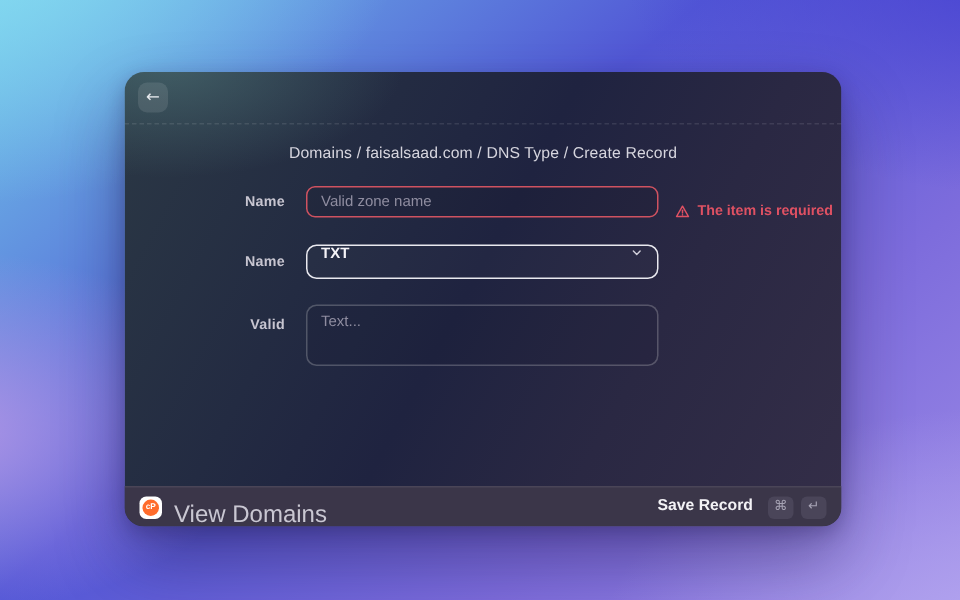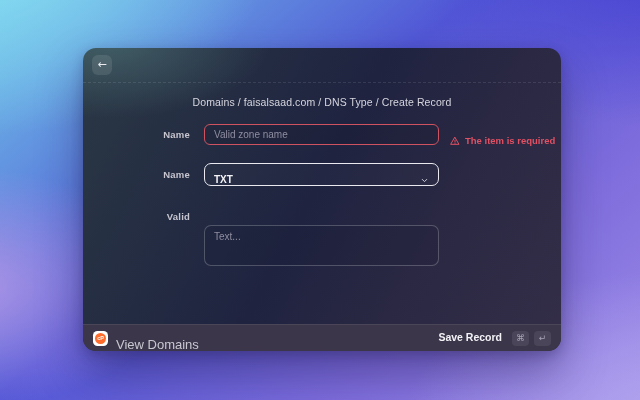--- a/index.html
+++ b/index.html
@@ -34,40 +34,40 @@
   .row .lbl{flex:0 0 107px;text-align:right;margin-right:14px;color:#c7c5d0;font-size:9.5px;font-weight:600;letter-spacing:0.2px;}
   .control{width:235px;box-sizing:border-box;font-family:"Liberation Sans", sans-serif;}
   input.control{
     height:21px;background:rgba(8,8,22,0.08);
     border:1px solid rgba(255,255,255,0.28);border-radius:6px;
     padding:0 9px;color:#f1f0f5;font-size:10px;font-weight:600;outline:none;
   }
   input.control::placeholder, textarea.control::placeholder{color:#8f8da0;font-weight:400;opacity:1;}
   input.error-border{border:1.2px solid #cf5260;background:rgba(20,8,20,0.10);}
   .select{
-    height:23px;display:flex;align-items:flex-end;justify-content:space-between;
+    height:23px;display:flex;align-items:flex-start;justify-content:space-between;
     padding:0 9px;border:1.4px solid #e9e9ef;border-radius:7px;cursor:pointer;
     color:#f4f3f7;font-size:10px;font-weight:700;background:rgba(255,255,255,0.02);
   }
   textarea.control{
     height:41px;background:rgba(8,8,22,0.05);
     border:1px solid rgba(255,255,255,0.22);border-radius:7px;
-    padding:5px 9px;color:#f1f0f5;font-size:10px;resize:none;outline:none;margin-top:22px;
+    padding:5px 9px;color:#f1f0f5;font-size:10px;resize:none;outline:none;
   }
   .row-record{align-items:flex-start;}
   .row-record .lbl{margin-top:8px;}
   .error-msg{display:flex;align-items:center;gap:5px;margin-left:11px;color:#df5163;font-size:9.5px;font-weight:700;margin-top:12px;}
   .footer{
     position:absolute;bottom:0;left:0;right:0;height:27px;
     background:#3b3649;border-top:1px solid rgba(255,255,255,0.08);
     display:flex;align-items:center;padding:0 10px;box-sizing:border-box;
   }
   .logo{width:15px;height:15px;background:#ffffff;border-radius:4.5px;display:flex;align-items:center;justify-content:center;margin-right:8px;}
   .logo-inner{width:11px;height:11px;border-radius:50%;background:#ff6c2c;color:#fff;font-size:5.5px;font-weight:700;display:flex;align-items:center;justify-content:center;letter-spacing:0;}
-  .view-domains{color:#c9c7d2;font-size:13px;cursor:pointer;margin-top:12px;}
+  .view-domains{color:#c9c7d2;font-size:16px;cursor:pointer;margin-top:12px;}
   .footer-right{margin-left:auto;display:flex;align-items:flex-start;gap:5px;}
   .save-label{color:#f3f2f6;font-size:10.5px;font-weight:700;margin-right:5px;cursor:pointer;}
   .key{
     width:17px;height:15px;border-radius:4px;background:#4a4559;
     color:#a6a3b4;font-size:9px;display:flex;align-items:center;justify-content:center;
     font-family:"DejaVu Sans", sans-serif;
   }
 </style>
 </head>
 <body>

